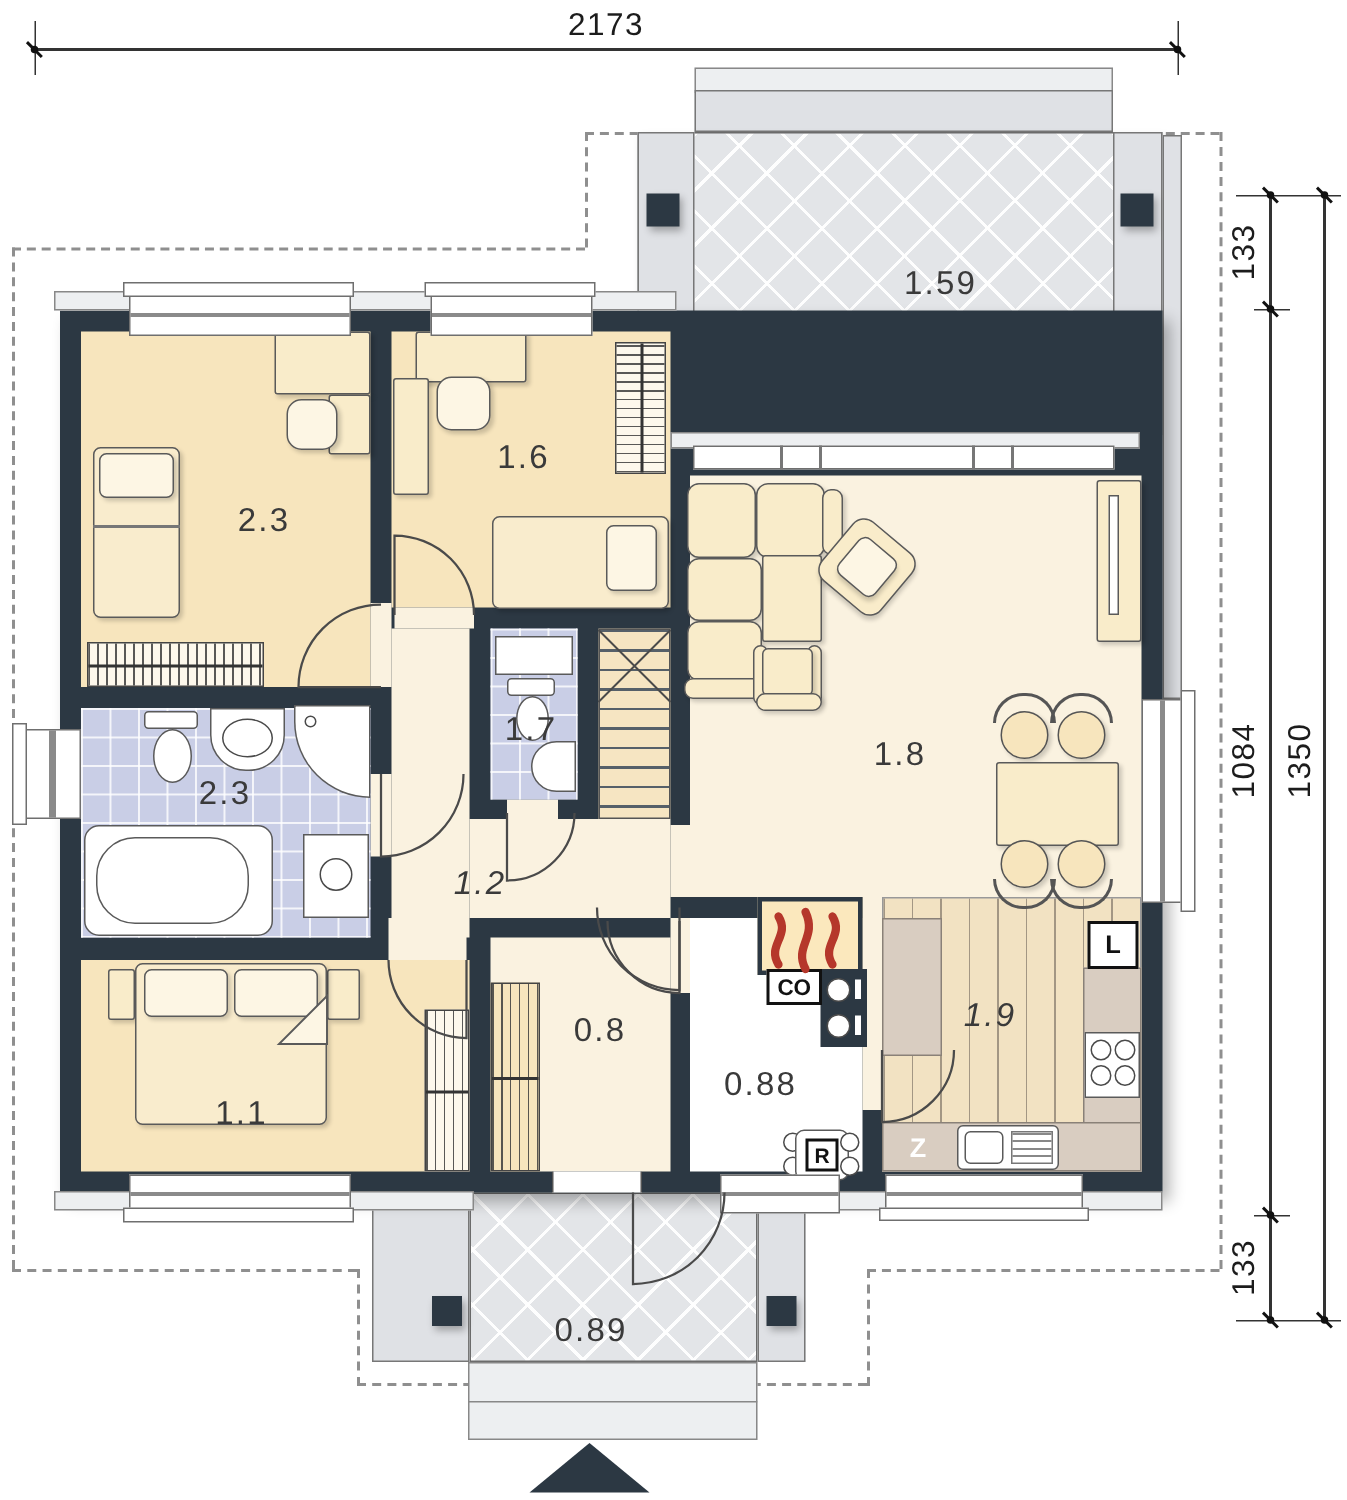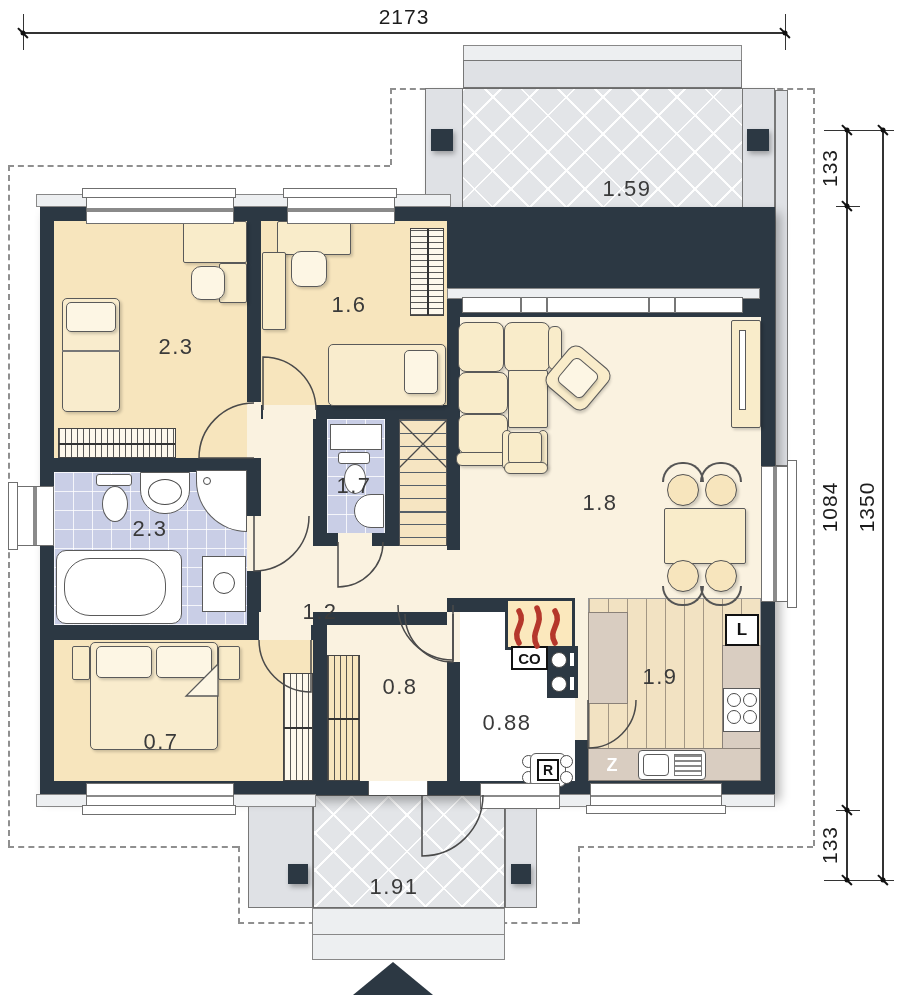--- a/index.html
+++ b/index.html
@@ -278,25 +278,25 @@
     </g>
     <path d="M218 664 L186 696 L218 696 Z" fill="#fdf6e4" stroke="#5a5a5a" stroke-width="1.3"></path>
     <g stroke="#b5372b" stroke-width="5.5" fill="none" stroke-linecap="round">
       <path d="M519 643 C511 630 527 624 519 611"></path>
       <path d="M537 646 C529 631 545 625 537 608"></path>
       <path d="M555 643 C547 630 563 624 555 611"></path>
     </g>
   </svg>
 
   <div class="room-label" style="left:400px;top:687px;">0.8</div>
-  <div class="room-label" style="left:320px;top:612px;">1.2</div>
-  <div class="room-label" style="left:161px;top:742px;">0.7</div>
+  <div class="room-label" style="left:320px;top:589px;font-style:italic;">1.2</div>
+  <div class="room-label" style="left:161px;top:742px;">1.1</div>
   <div class="room-label" style="left:150px;top:529px;">2.3</div>
   <div class="room-label" style="left:176px;top:347px;">2.3</div>
   <div class="room-label" style="left:349px;top:305px;">1.6</div>
   <div class="room-label" style="left:354px;top:486px;">1.7</div>
   <div class="room-label" style="left:600px;top:503px;">1.8</div>
-  <div class="room-label" style="left:660px;top:677px;">1.9</div>
+  <div class="room-label" style="left:660px;top:677px;font-style:italic;">1.9</div>
   <div class="room-label" style="left:507px;top:723px;">0.88</div>
-  <div class="room-label" style="left:394px;top:887px;">1.91</div>
+  <div class="room-label" style="left:394px;top:887px;">0.89</div>
   <div class="room-label" style="left:627px;top:189px;">1.59</div>
 
 </div>
 
 </body></html>

